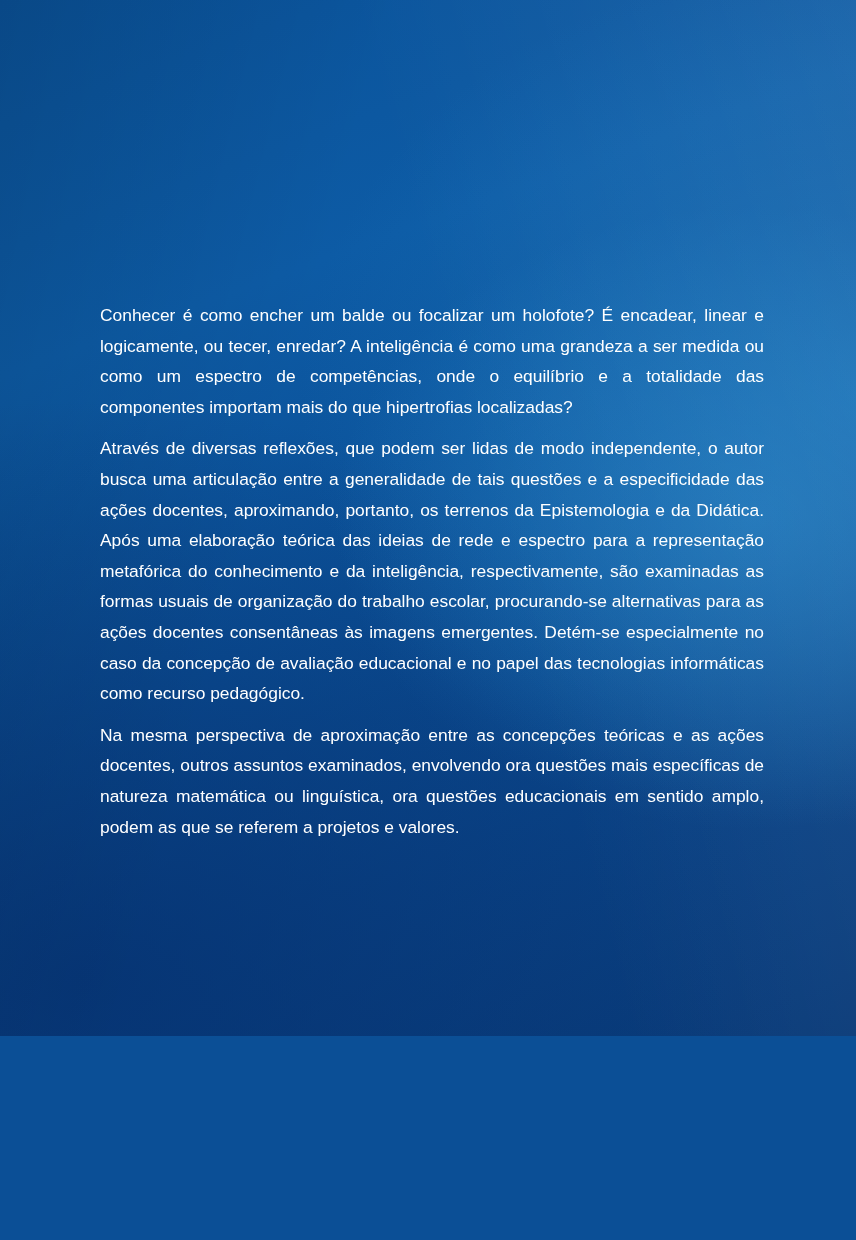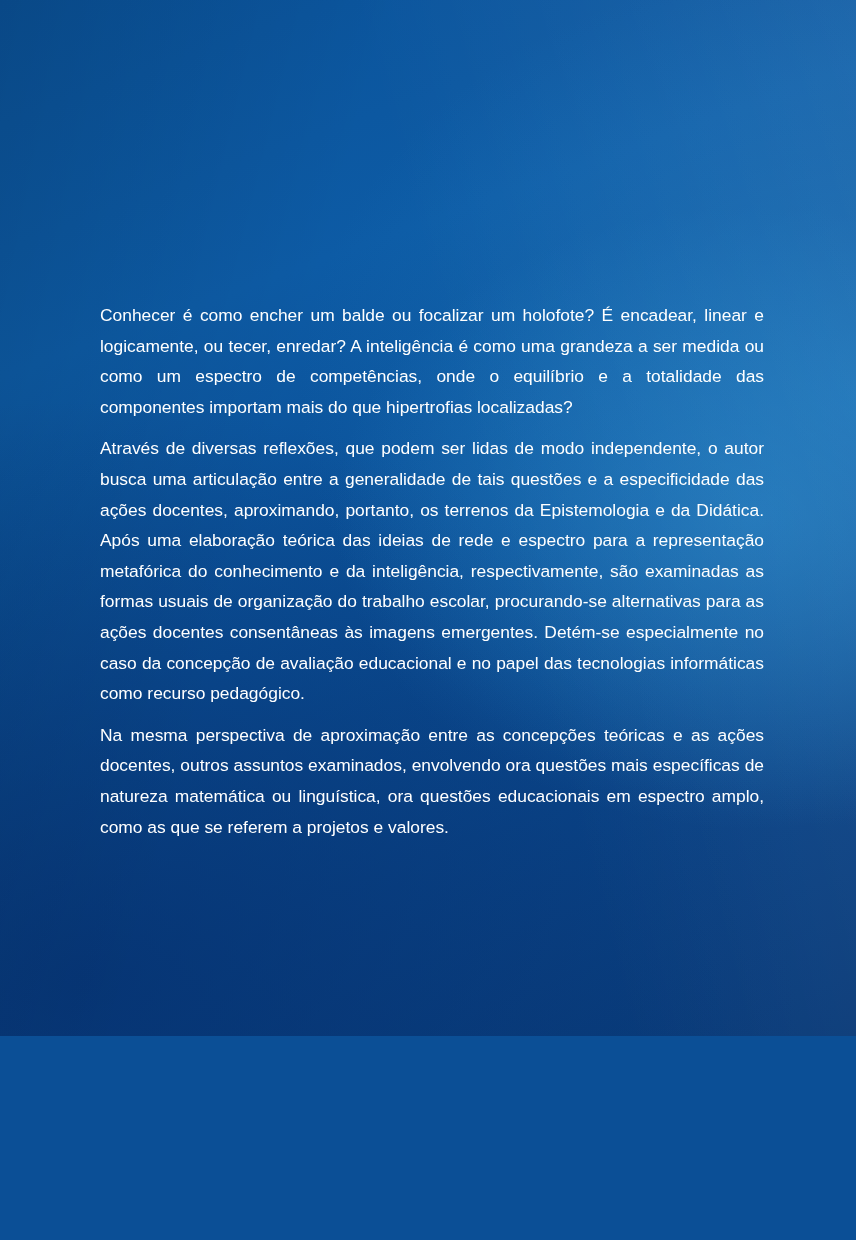--- a/index.html
+++ b/index.html
@@ -123,21 +123,21 @@
   }
 </style>
 </head>
 <body>
 
 <div class="cover">
 
   <div class="blurb">
     <p>Conhecer é como encher um balde ou focalizar um holofote? É encadear, linear e logicamente, ou tecer, enredar? A inteligência é como uma grandeza a ser medida ou como um espectro de competências, onde o equilíbrio e a totalidade das  componentes importam mais do que hipertrofias localizadas?</p>
     <p>Através de diversas reflexões, que podem ser lidas de modo independente, o autor busca uma articulação entre a generalidade de tais questões e a especificidade das ações docentes, aproximando, portanto, os terrenos da Epistemologia e da Didática. Após uma elaboração teórica das ideias de rede e espectro para a representação metafórica do conhecimento e da inteligência, respectivamente, são examinadas as formas usuais de organização do trabalho escolar, procurando-se alternativas para as ações docentes consentâneas às imagens emergentes. Detém-se especialmente no caso da concepção de avaliação educacional e no papel das tecnologias informáticas como recurso pedagógico.</p>
-    <p>Na mesma perspectiva de aproximação entre as concepções teóricas e as ações docentes, outros assuntos examinados, envolvendo ora questões mais específicas de natureza matemática ou linguística, ora questões educacionais em espectro amplo, como as que se referem a projetos e valores.</p>
+    <p>Na mesma perspectiva de aproximação entre as concepções teóricas e as ações docentes, outros assuntos examinados, envolvendo ora questões mais específicas de natureza matemática ou linguística, ora questões educacionais em sentido amplo, podem as que se referem a projetos e valores.</p>
   </div>
 
   <div class="isbn-block">
     <div class="isbn-text">ISBN 978-85-249-1684-7</div>
     <svg class="barcode" viewBox="0 0 150 46" preserveAspectRatio="none">
       <rect x="0" y="0" width="150" height="46" fill="#ffffff"></rect>
       <g fill="#000000">
         <rect x="2" y="0" width="1.6" height="46"></rect>
         <rect x="5.5" y="0" width="0.9" height="46"></rect>
         <rect x="8.5" y="0" width="2.4" height="40"></rect>

